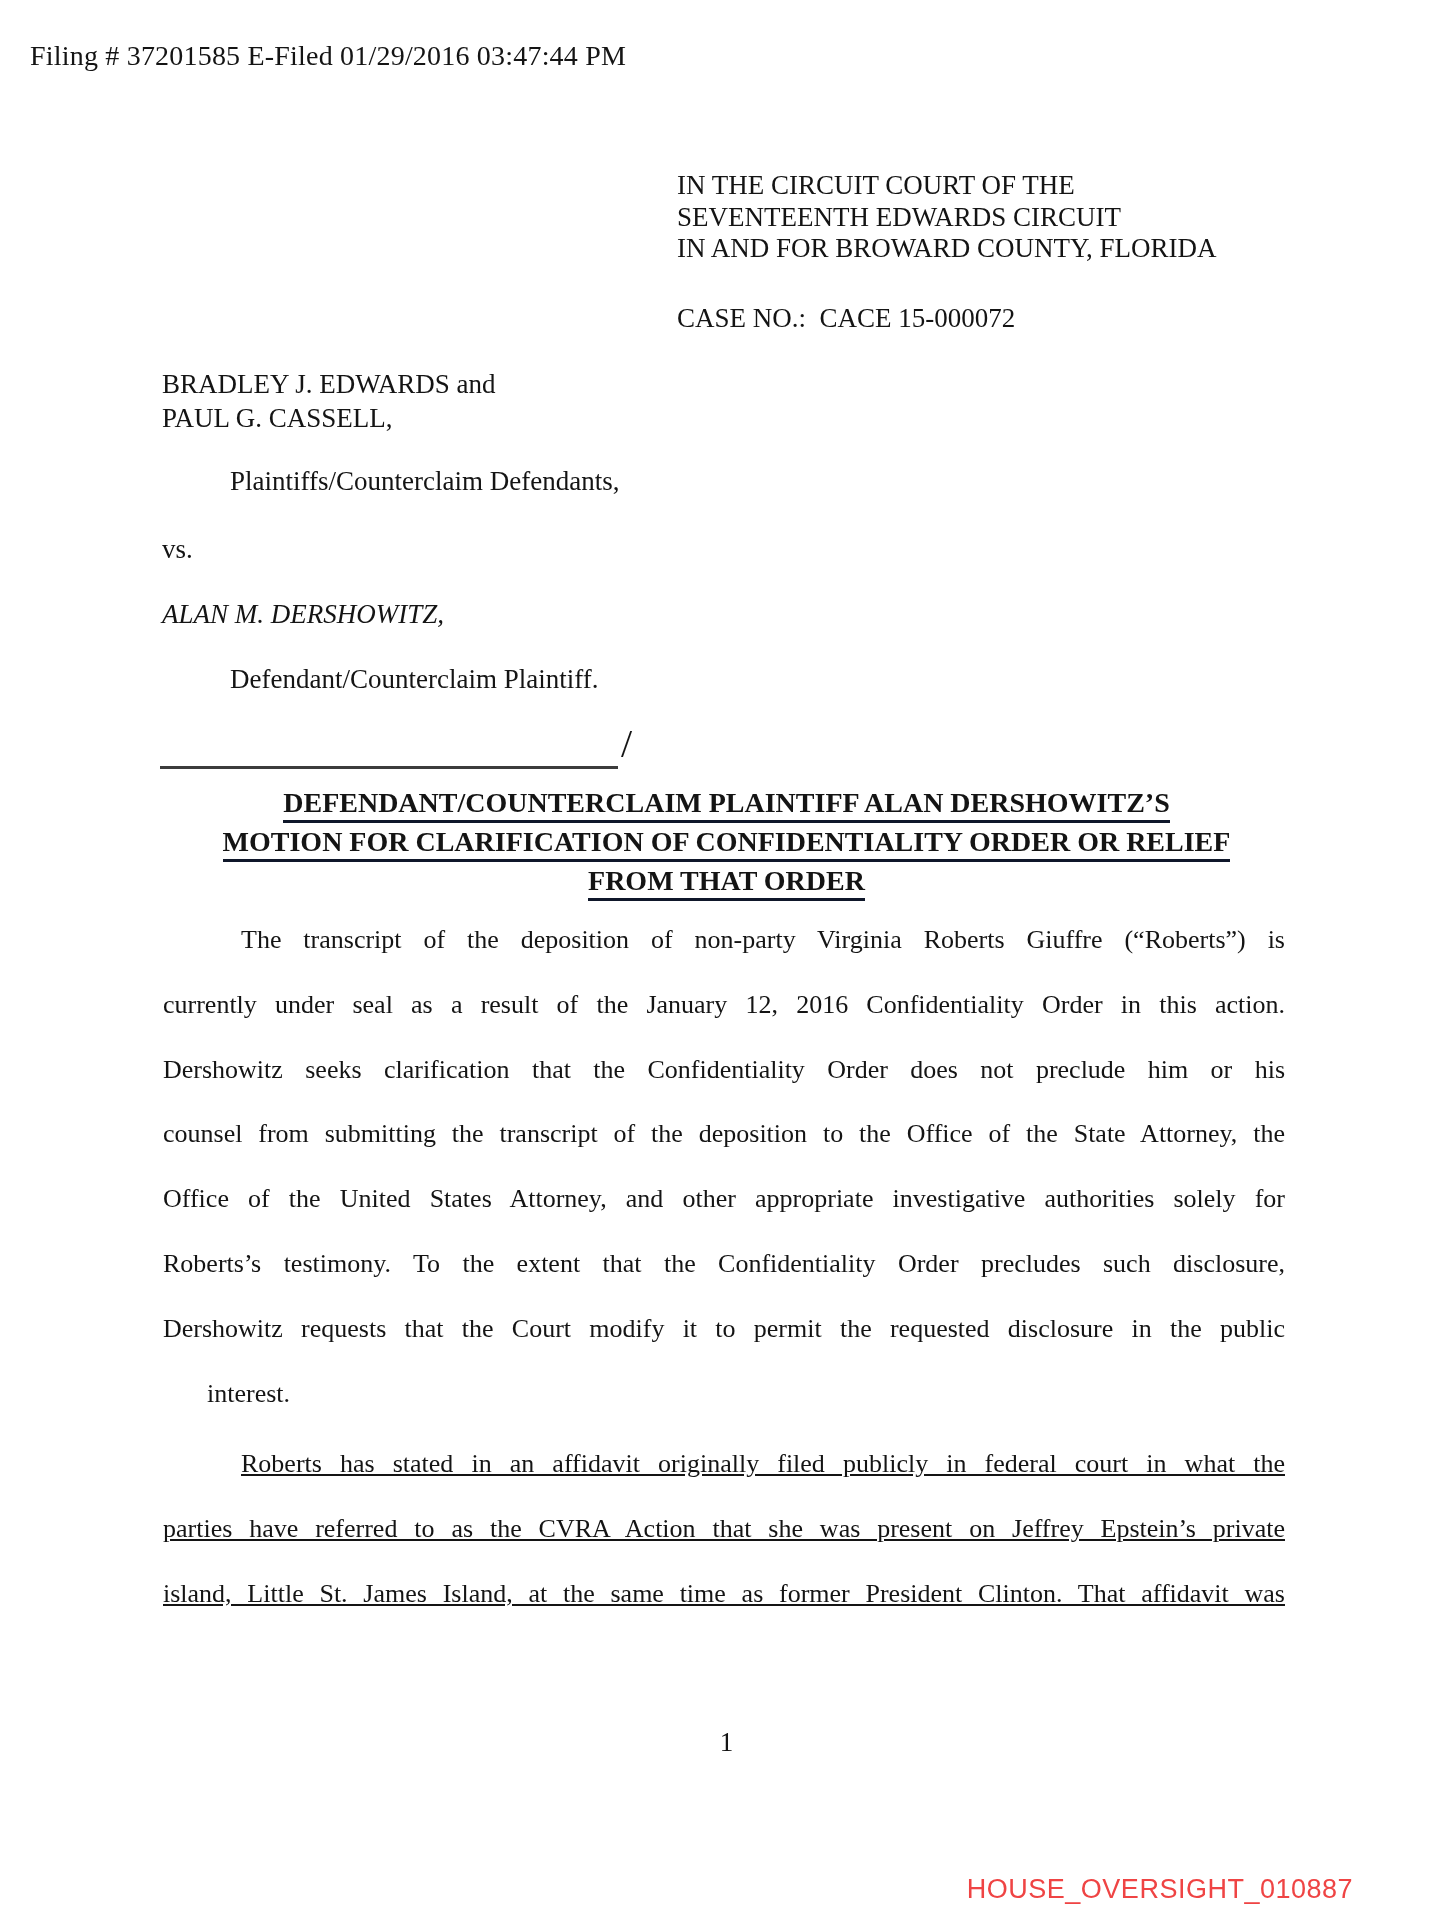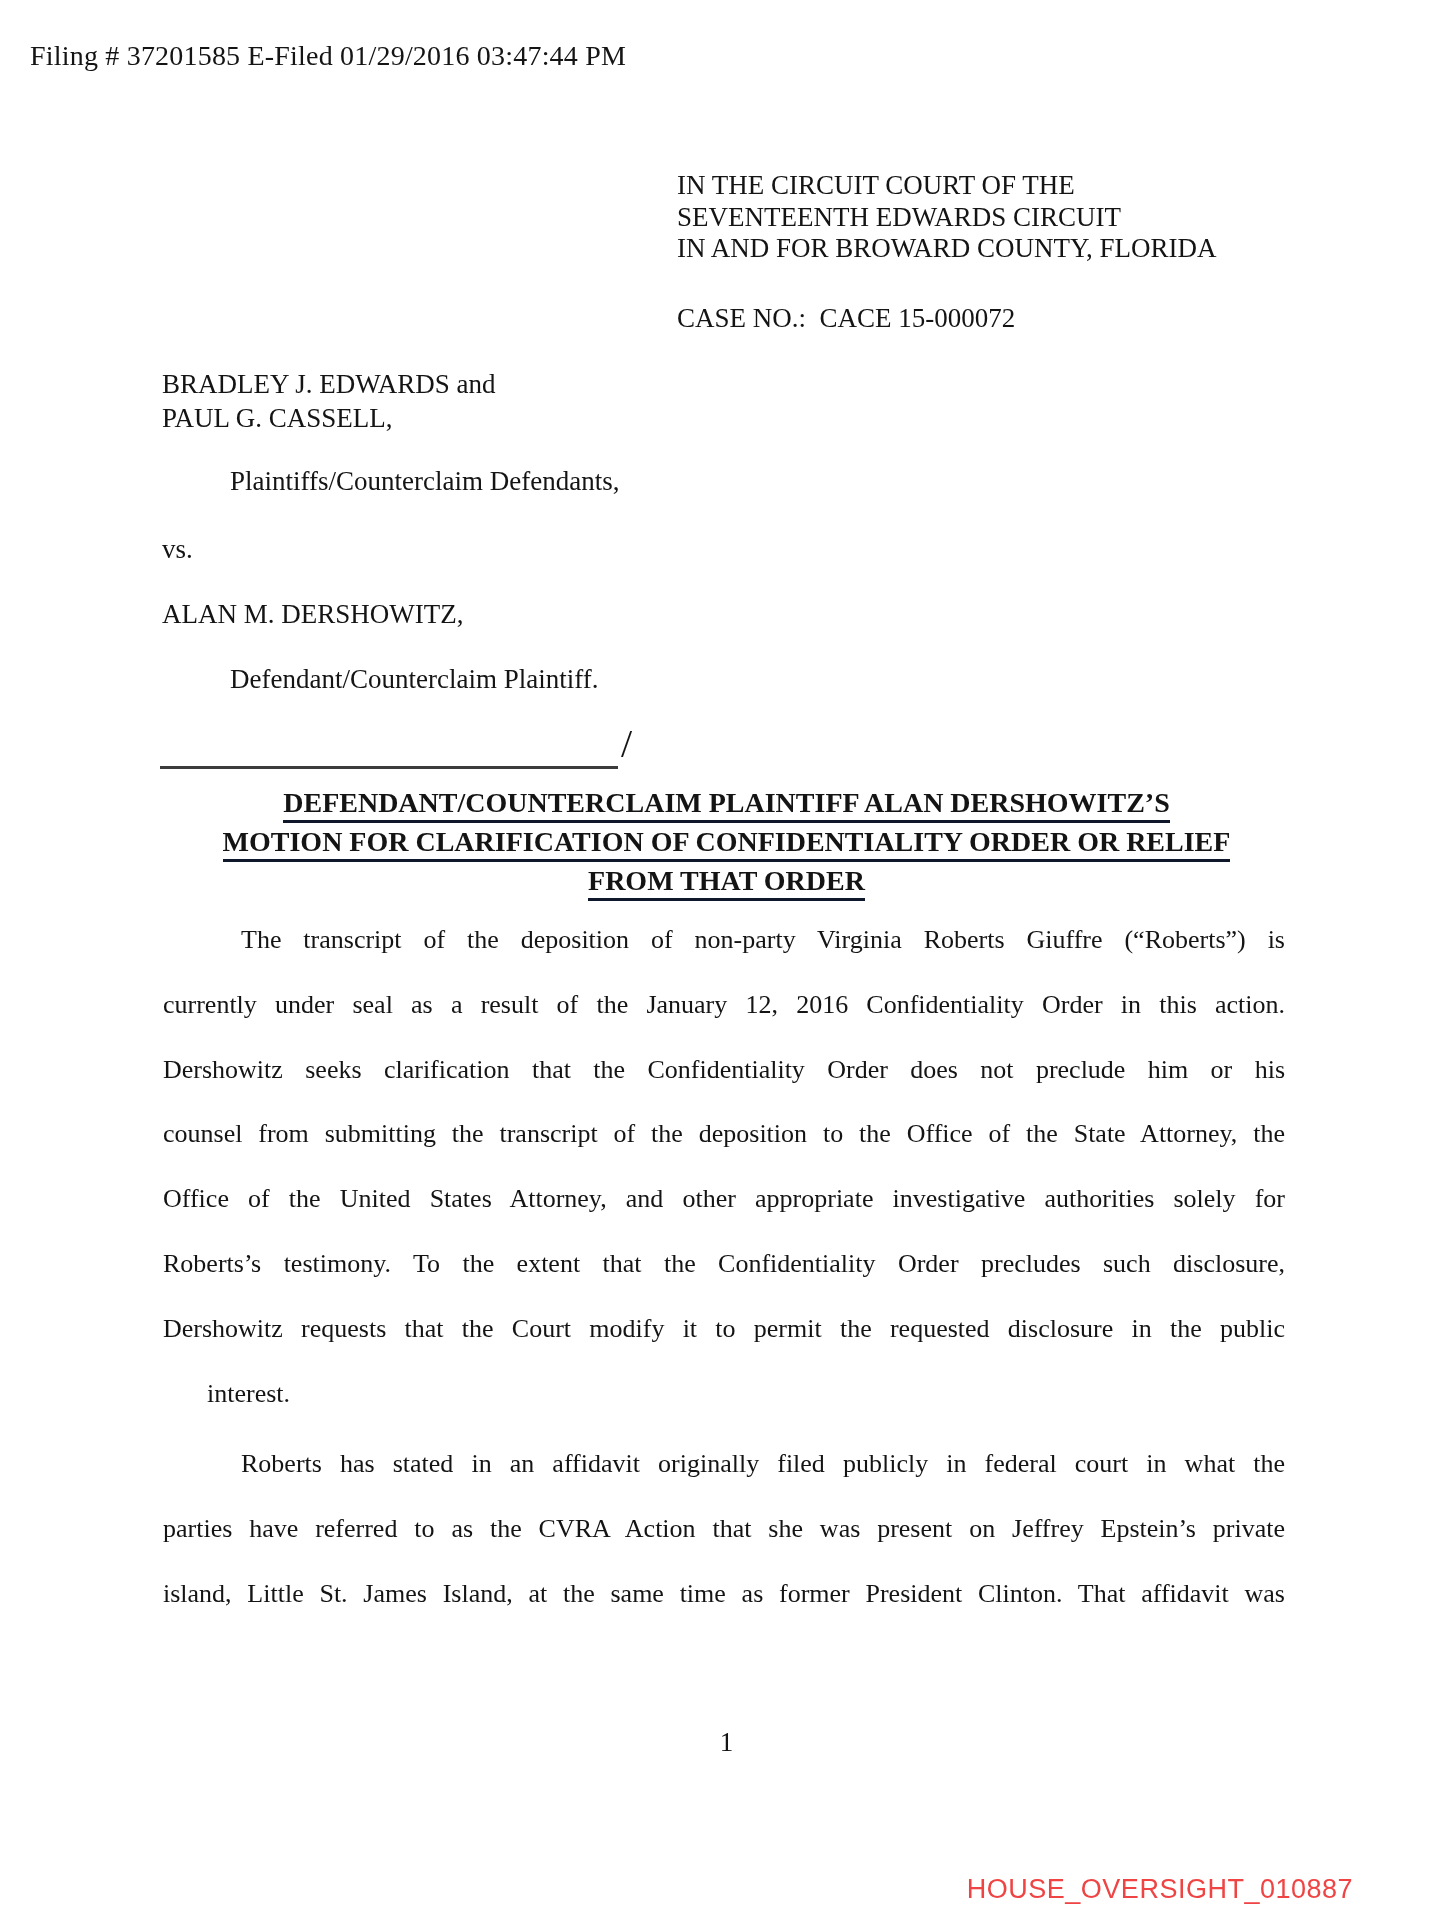--- a/index.html
+++ b/index.html
@@ -38,21 +38,21 @@
     top: 303px;
     font-size: 27px;
     white-space: pre;
   }
 
   .cap { font-size: 27px; white-space: pre; }
   .cap-p1   { left: 162px; top: 369px; }
   .cap-p2   { left: 162px; top: 403px; }
   .cap-prole{ left: 230px; top: 466px; }
   .cap-vs   { left: 162px; top: 534px; }
-  .cap-d1   { left: 162px; top: 599px; }
+  .cap-d1   { left: 162px; top: 599px; font-style: italic; }
   .cap-drole{ left: 230px; top: 664px; }
 
   .separator-line {
     left: 160px;
     top: 766px;
     width: 458px;
     height: 0;
     border-bottom: 3px solid #3c3c3c;
   }
   .separator-slash {
@@ -90,21 +90,21 @@
     text-align: justify;
     text-align-last: justify;
     white-space: nowrap;
     height: 64.8px;
   }
   .bline.last {
     text-align-last: left;
     margin-left: 44px;
   }
   .bline.indent { padding-left: 78px; }
-  .para-2 { margin-top: 6px; }
+  .para-2 { margin-top: 6px; text-decoration: underline; }
 
   .page-number {
     left: 0;
     top: 1727px;
     width: 1453px;
     text-align: center;
     font-size: 27px;
   }
   .stamp {
     right: 100px;

